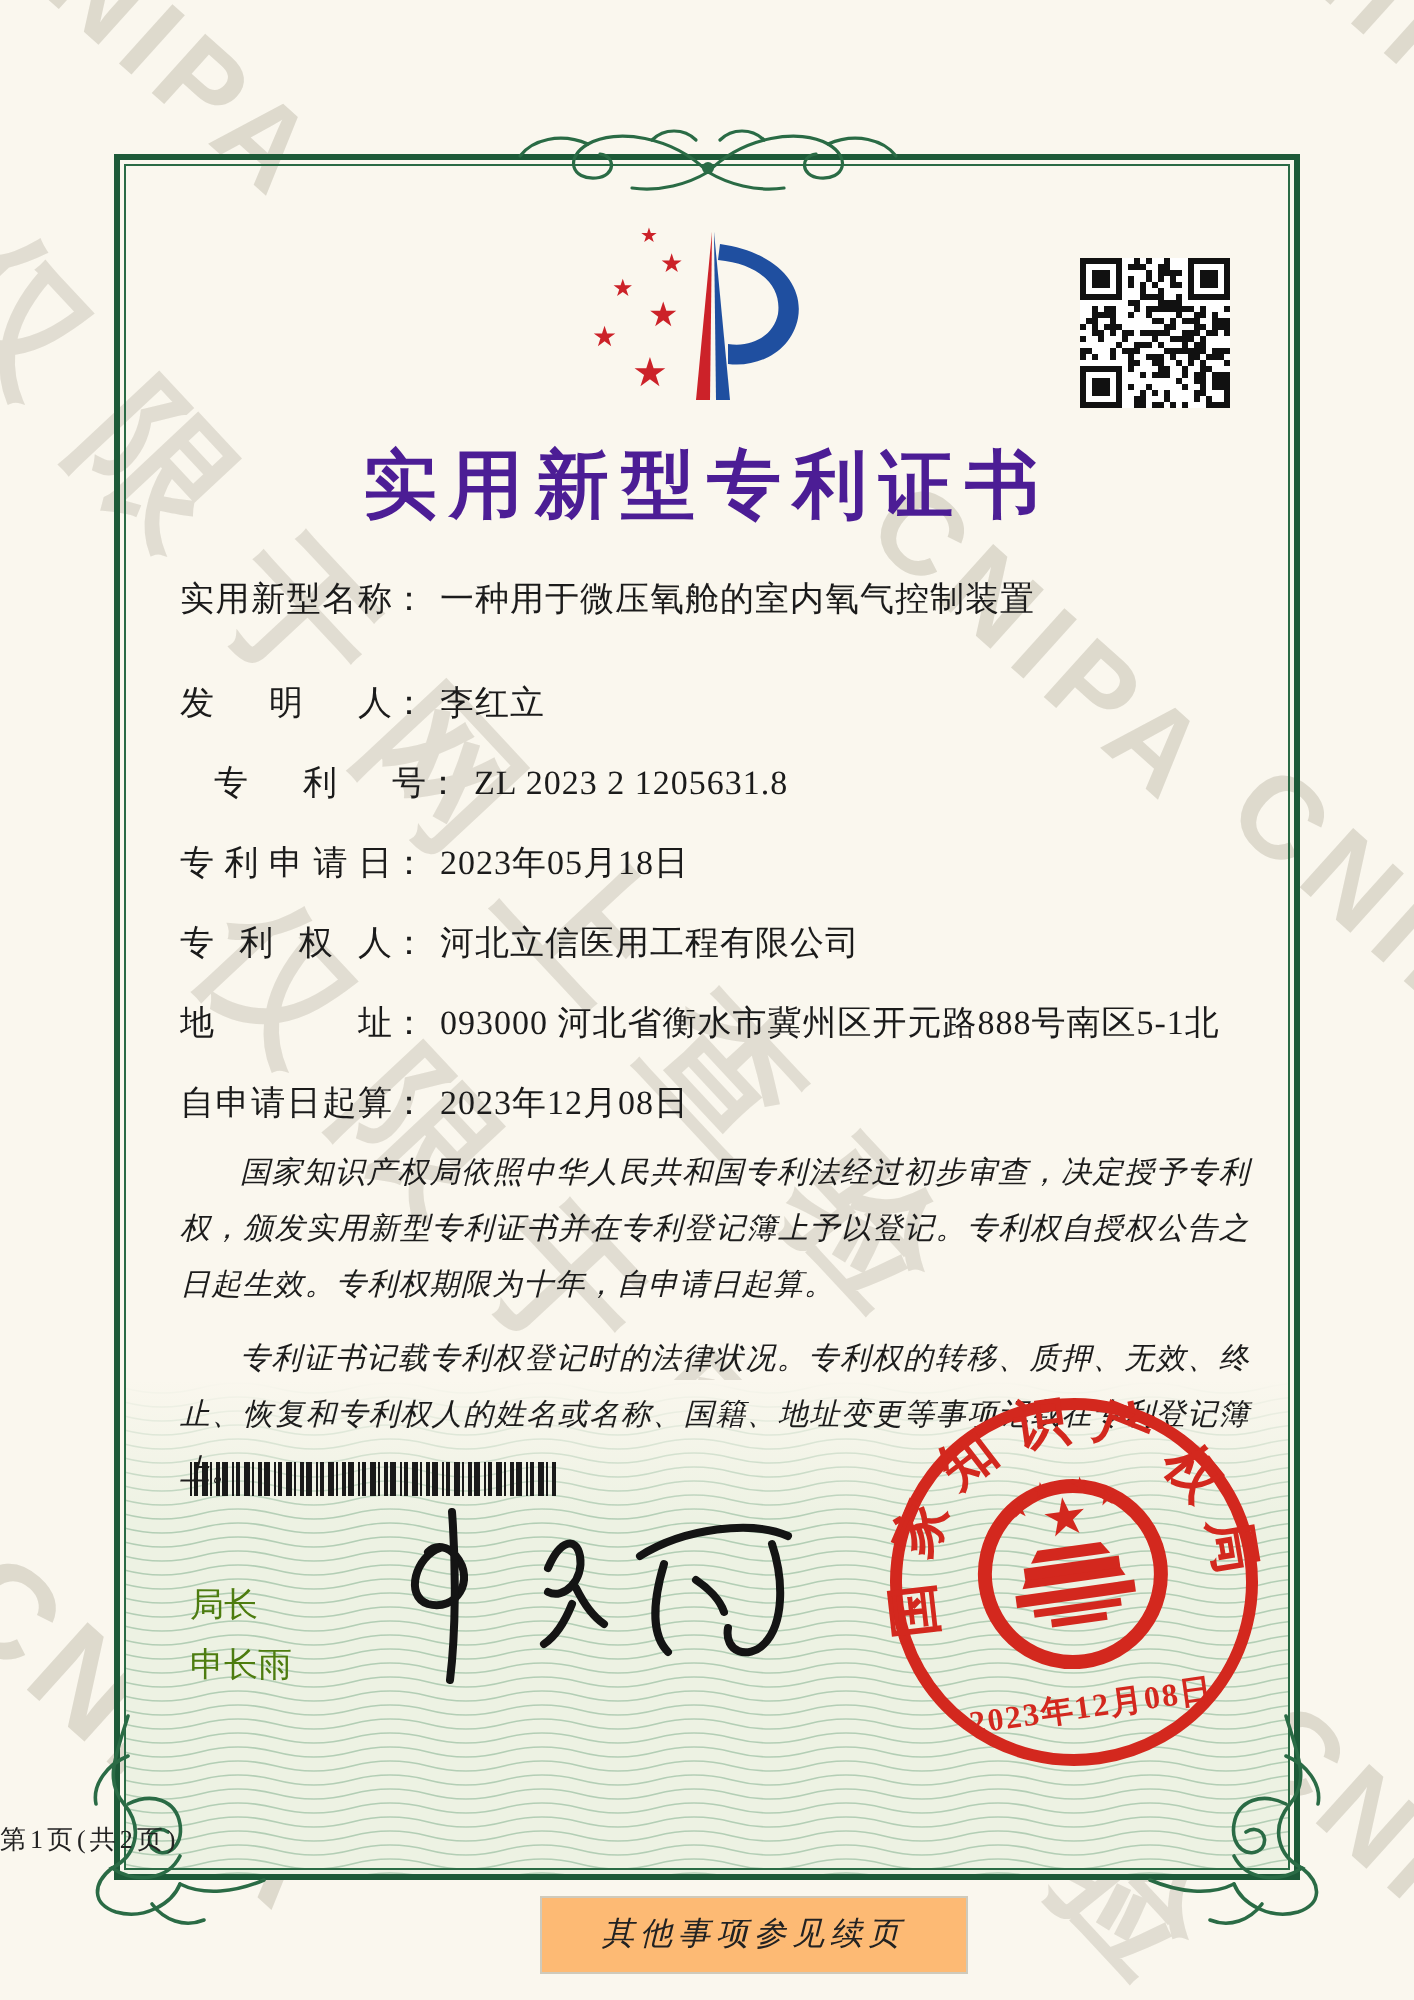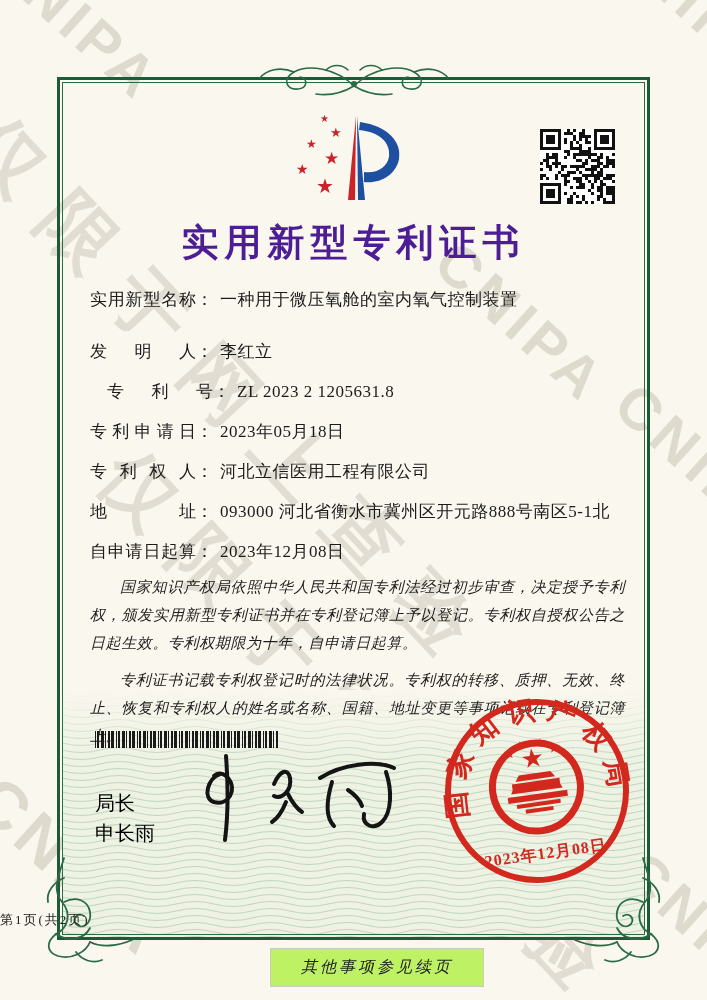--- a/index.html
+++ b/index.html
@@ -44,29 +44,29 @@
   .fvalue{margin-left:7px;letter-spacing:.5px;}
   .ffield2{position:absolute;left:280px;top:0;}
 
   
   .paras{position:absolute;left:90px;top:574px;width:535px;z-index:3;}
   .paras p{margin:0 0 10px 0;font-size:15px;line-height:1.85;text-indent:2em;
            text-align:justify;font-style:italic;letter-spacing:.6px;color:#1c1c1c;}
 
   
   .barcode{position:absolute;left:95px;top:731px;z-index:3;}
-  .signer{position:absolute;left:95px;top:788px;z-index:3;font-size:20px;line-height:30px;
-          font-family:"Liberation Sans","DejaVu Sans",sans-serif;color:#000000;}
+  .signer{position:absolute;left:95px;top:788px;z-index:3;font-size:17px;line-height:30px;
+          font-family:"Liberation Sans","DejaVu Sans",sans-serif;color:#4d7c0f;}
   .signature{position:absolute;left:190px;top:742px;z-index:4;}
   .seal{position:absolute;left:441px;top:695px;width:192px;height:192px;z-index:4;
         transform:rotate(-8deg);}
   .page-footer{position:absolute;left:0;right:0;top:911px;text-align:left;font-size:13px;
                letter-spacing:2px;z-index:3;color:#222;}
   .bottom-tab{position:absolute;left:270px;top:948px;width:212px;height:37px;z-index:3;
-              background:#bef264;border:1px solid #cfcabb;display:flex;align-items:center;
+              background:#fdba74;border:1px solid #cfcabb;display:flex;align-items:center;
               justify-content:center;font-size:16px;letter-spacing:3px;font-style:italic;color:#222;}
 </style>
 </head>
 <body>
 
 <div class="page">
 
   <div class="wm wm-en" style="left:-28px;top:-14px;transform:rotate(42deg);">CNIPA</div>
   <div class="wm wm-en" style="left:588px;top:-34px;transform:rotate(42deg);">CNIPA</div>
   <div class="wm wm-en" style="left:418px;top:288px;transform:rotate(42deg);">CNIPA</div>

